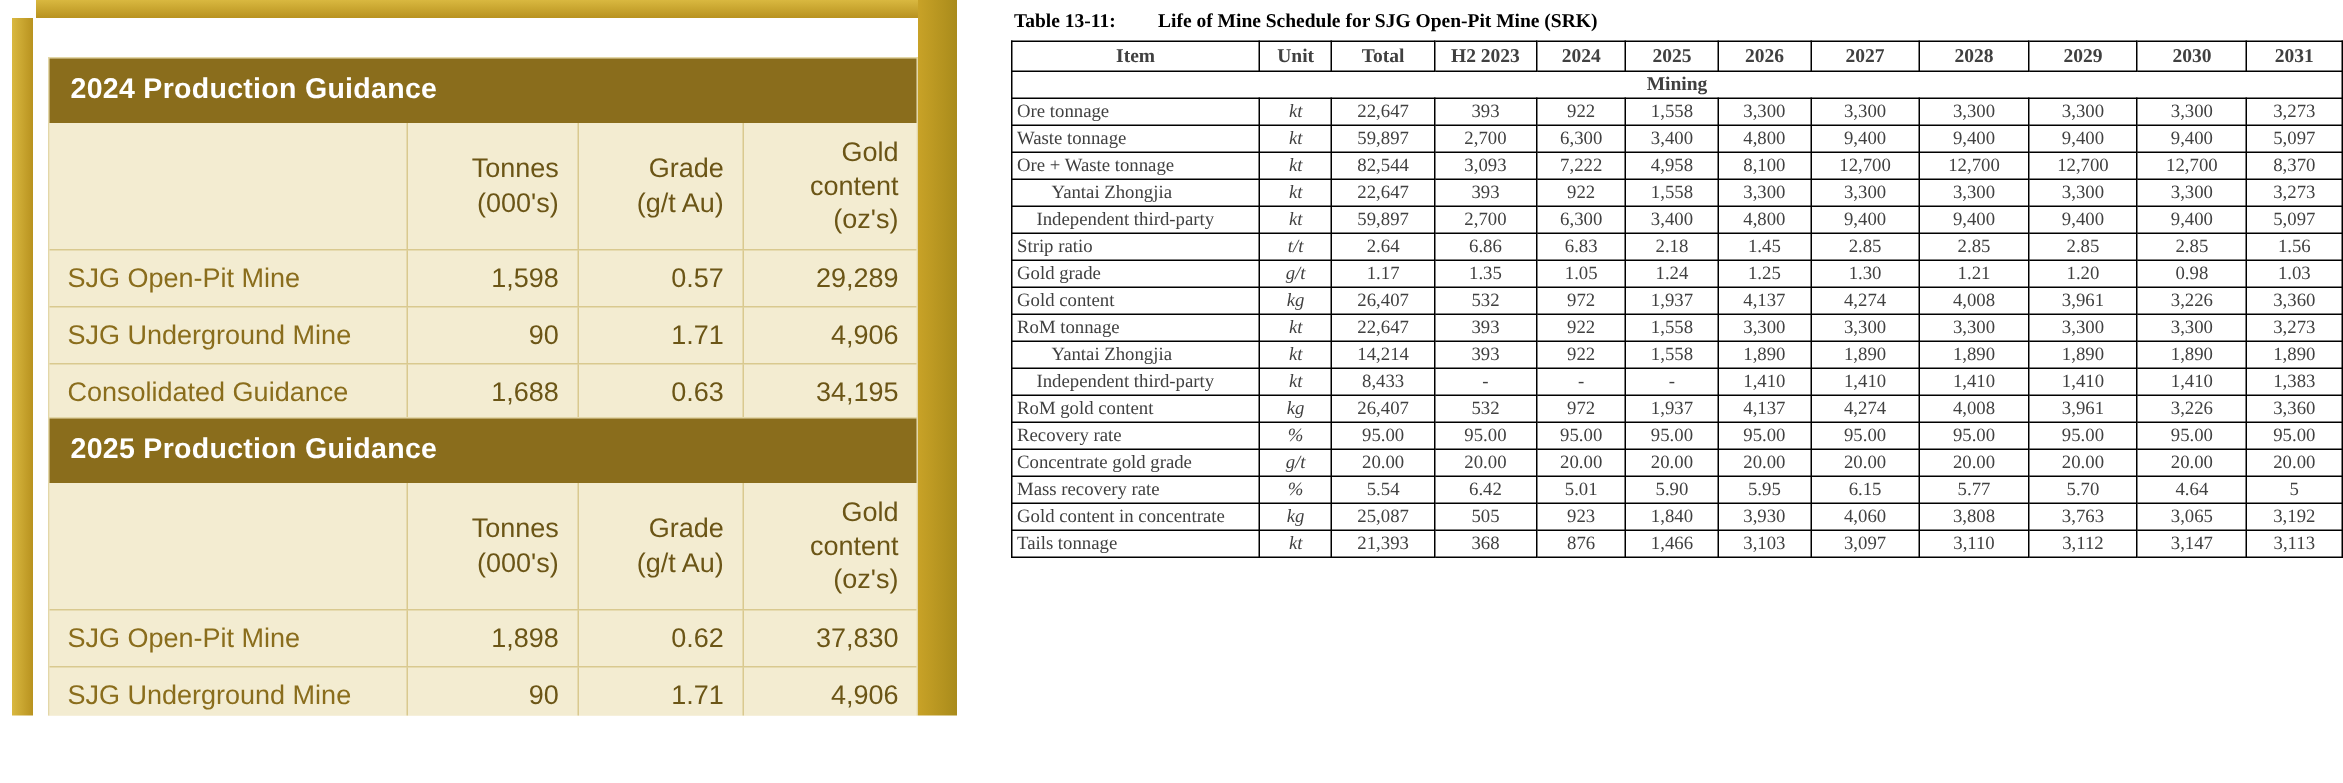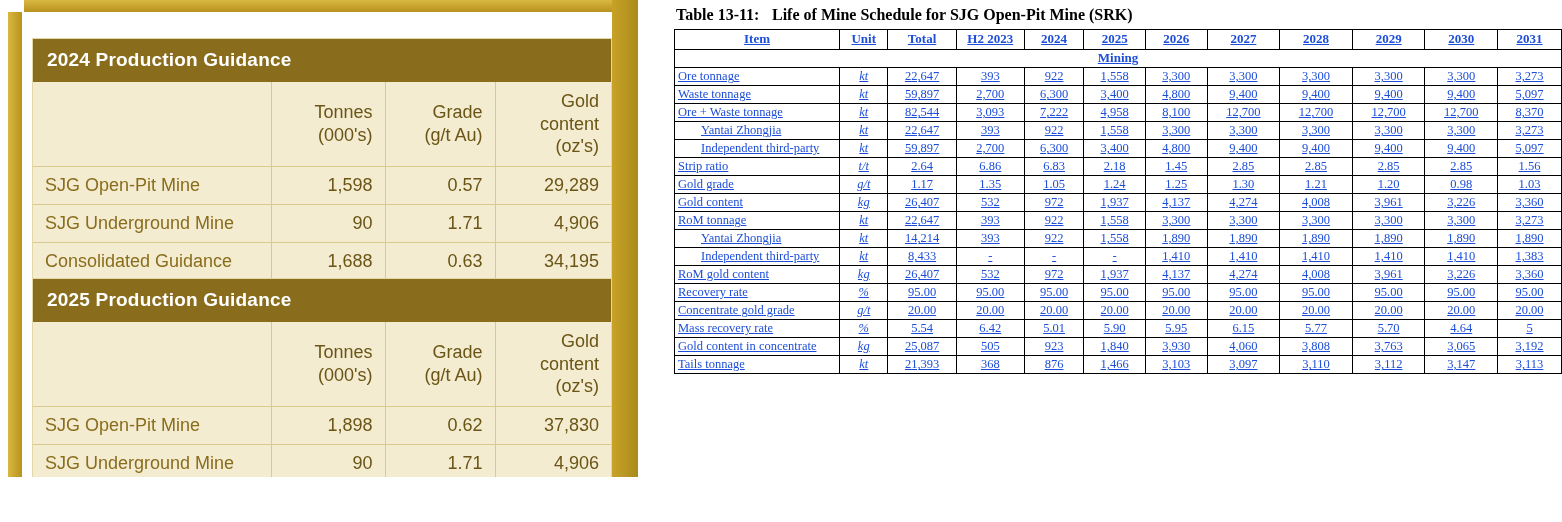--- a/index.html
+++ b/index.html
@@ -130,57 +130,56 @@
   #right-panel {
     position: absolute;
     left: 668px;
     top: 0;
     width: 894px;
     height: 522px;
     background: #ffffff;
     font-family: "Liberation Serif", serif;
   }
   #table-caption {
-    font-size: 16px;
+    font-size: 13px;
     font-weight: bold;
     color: #000;
     padding: 6px 0 5px 8px;
     white-space: nowrap;
   }
   #table-caption .cap-num { display: inline-block; min-width: 96px; }
 
   table.srk {
     border-collapse: collapse;
     table-layout: fixed;
     width: 888px;
     margin-left: 6px;
     font-size: 12.5px;
-    color: #1d4ed8;
-    text-decoration: underline;
+    color: #404040;
   }
   table.srk th, table.srk td {
     border: 1px solid #000;
     padding: 1px 3px;
     line-height: 1.15;
     height: 15px;
   }
   table.srk thead th {
     font-weight: bold;
     text-align: center;
     font-size: 13px;
     padding: 2px 2px;
   }
   td.sec {
     text-align: center;
     font-weight: bold;
     font-size: 13px;
   }
   td.item { text-align: left; padding-left: 4px; }
   td.item.ind1 { padding-left: 26px; }
-  td.item.ind2 { padding-left: 26px; margin-top: 20px; }
+  td.item.ind2 { padding-left: 16px; margin-top: 20px; }
   td.ctr { text-align: center; }
   td.unit { text-align: center; font-style: italic; }
 </style>
 </head>
 <body>
 
 <div id="left-panel">
   <div class="frame-bar" id="frame-top"></div>
   <div class="frame-bar" id="frame-left"></div>
   <div class="frame-bar" id="frame-right"></div>

